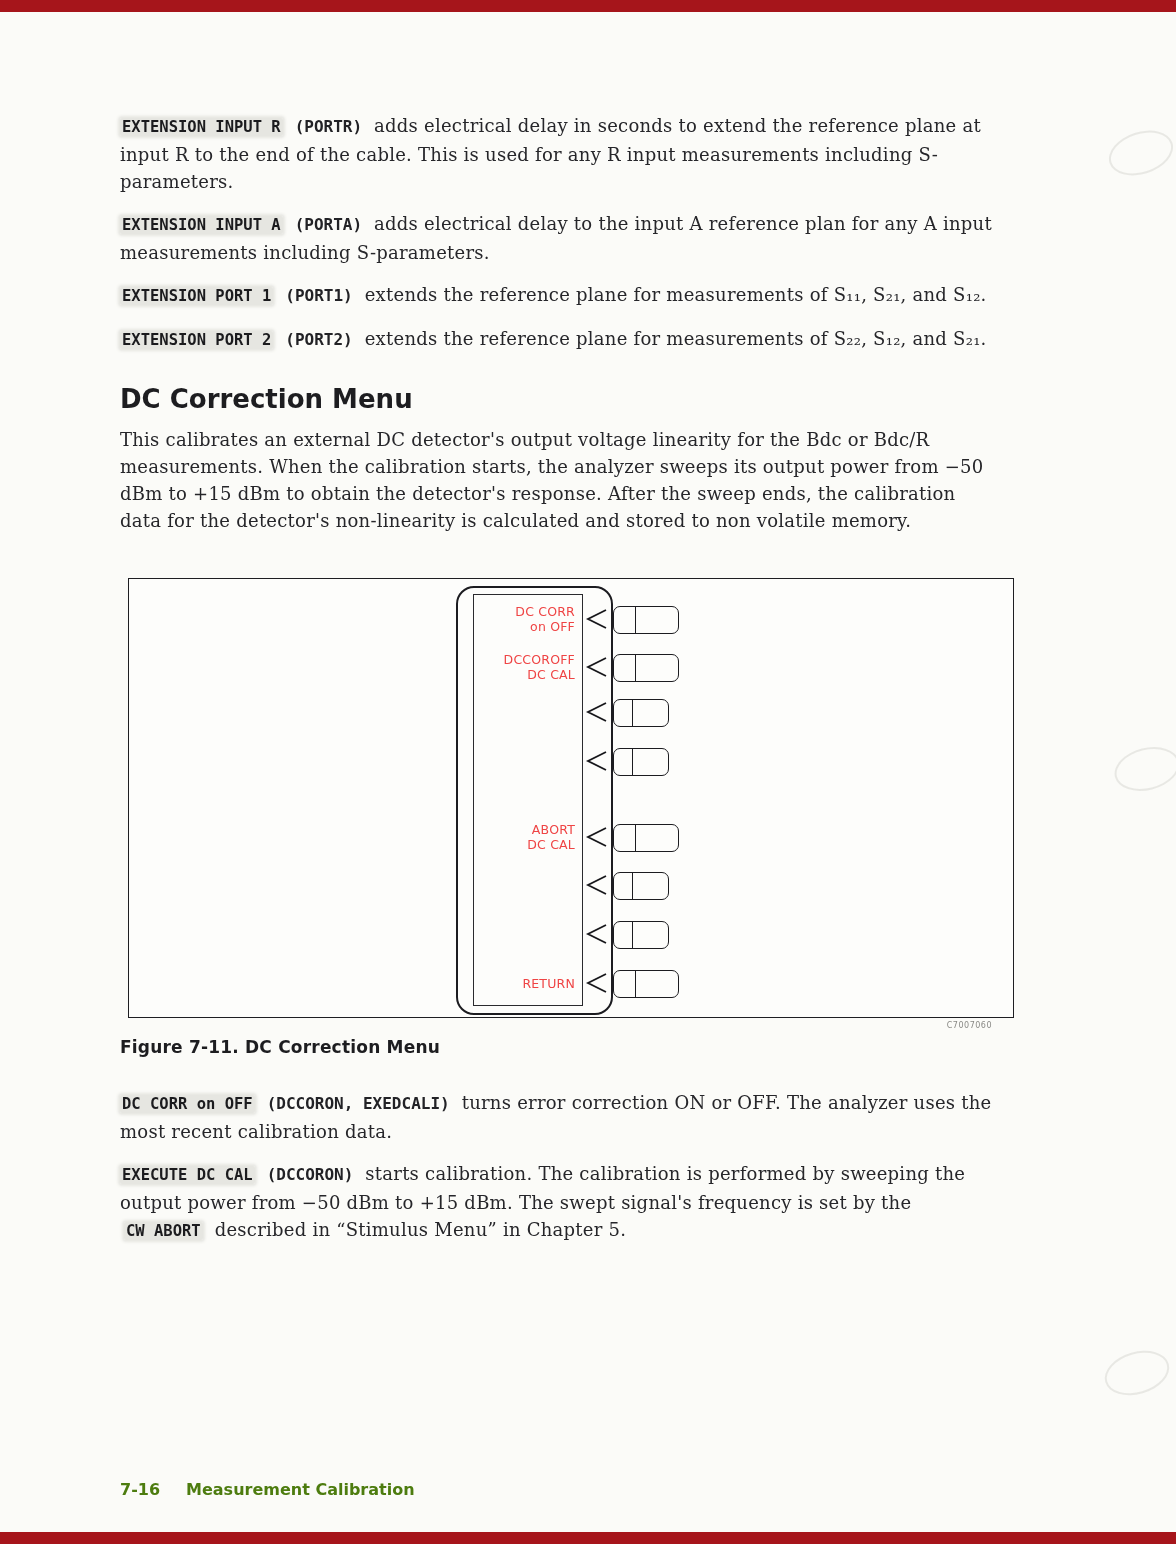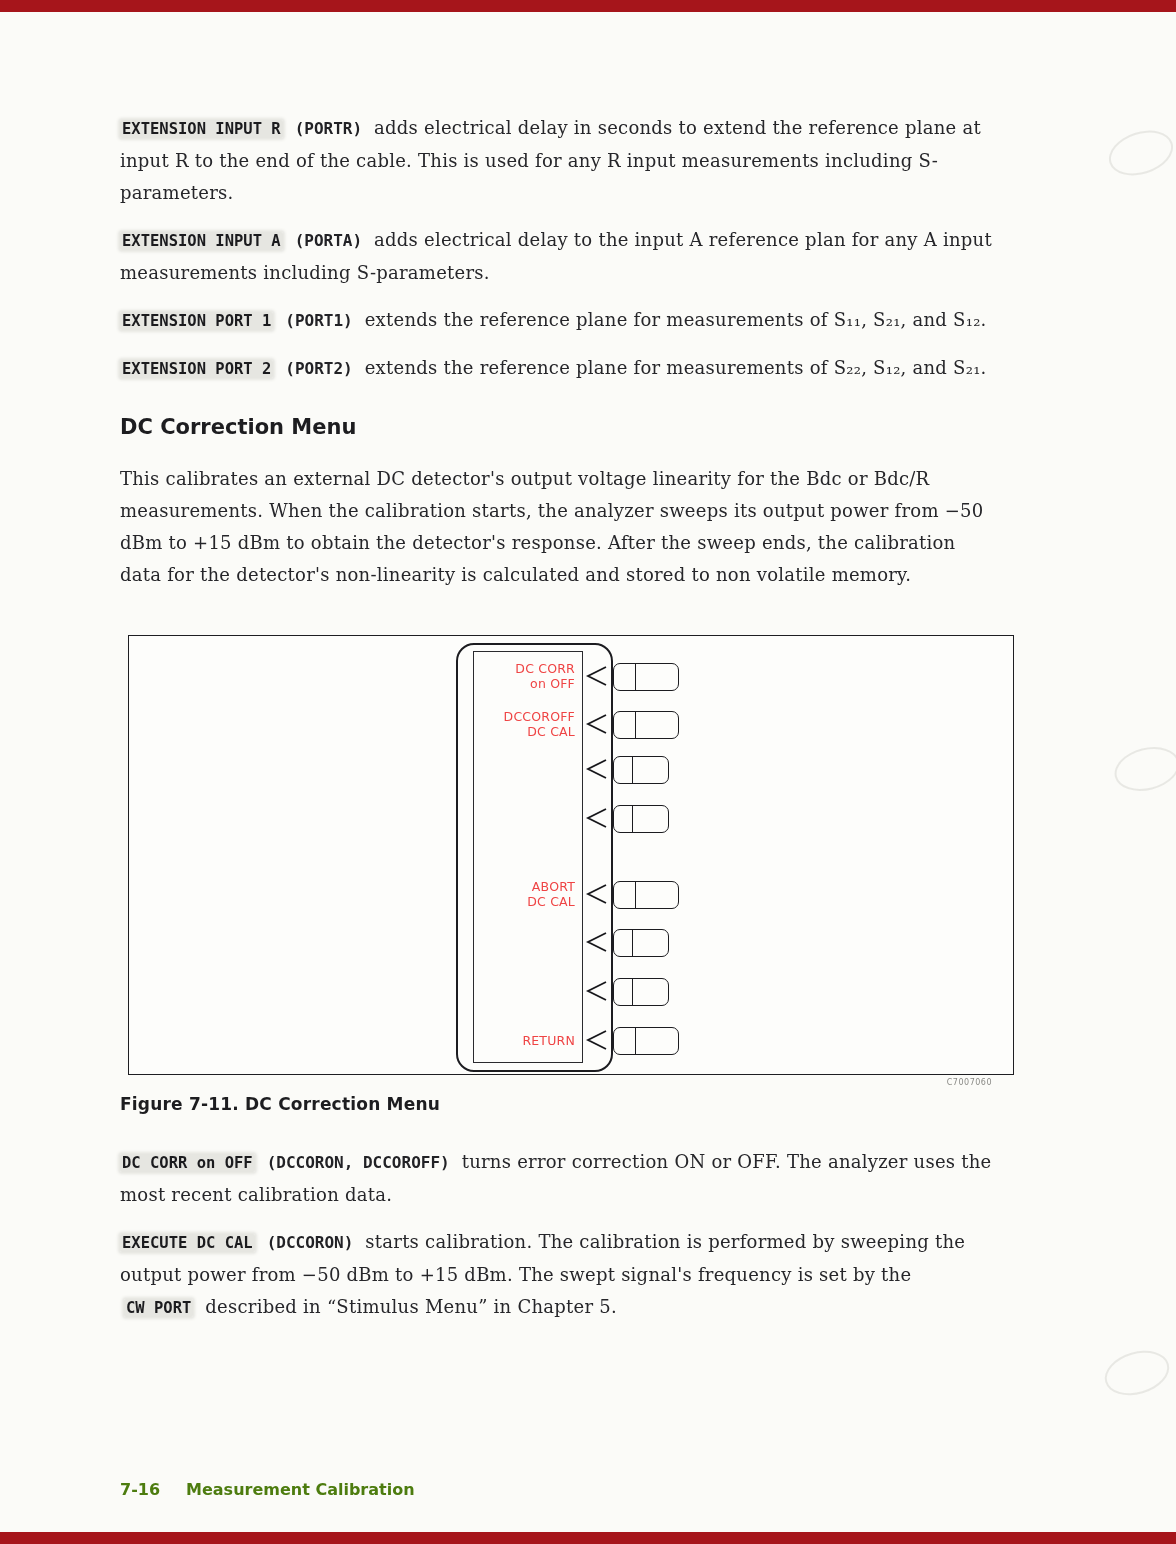--- a/index.html
+++ b/index.html
@@ -18,39 +18,39 @@
   #bar-top{top:0;}
   #bar-bottom{bottom:0;}
   .scan-blob{
     position:absolute;border:2px solid #e3e3de;border-radius:50%;
     width:62px;height:38px;opacity:.8;
   }
   #content{
     position:absolute;left:120px;top:112px;width:872px;
   }
   .para{
-    font-size:18px;line-height:32px;letter-spacing:.25px;
+    font-size:18px;line-height:27px;letter-spacing:.25px;
     margin:0 0 15px 0;
   }
   .kw{
     font-family:"DejaVu Sans Mono","Liberation Mono",monospace;
     font-weight:700;font-size:15.5px;letter-spacing:0;
     background:#e6e6e1;box-shadow:0 0 3px 2px #e6e6e1;border-radius:2px;
     padding:0 2px;margin:0 6px 0 4px;color:#1b1b1e;white-space:nowrap;
   }
   .para > .kw:first-child{margin-left:0;}
   .code{
     font-family:"DejaVu Sans Mono","Liberation Mono",monospace;
     font-weight:700;font-size:16px;letter-spacing:0;
     margin-right:6px;color:#222226;white-space:nowrap;
   }
   h2{
     font-family:"DejaVu Sans","Liberation Sans",sans-serif;
-    font-size:21px;font-weight:700;color:#1d1d20;
-    margin:30px 0 24px 0;
+    font-size:26px;font-weight:700;color:#1d1d20;
+    margin:30px 0 12px 0;
   }
   
   #figure-box{
     position:relative;
     margin:44px 0 0 8px;
     width:884px;height:438px;
     border:1.5px solid #1e1e22;
     background:#fdfdfb;
   }
   #bezel{
@@ -255,29 +255,29 @@
           </div>
       </div>
     </div>
 
     <div id="figure-code">C7007060</div>
     <div id="figure-caption">Figure 7-11. DC Correction Menu</div>
 
     <div id="dc-paras">
       <p class="para">
         <span class="kw">DC CORR on OFF</span>
-        <span class="code">(DCCORON, DCCOROFF)</span>
+        <span class="code">(DCCORON, EXEDCALI)</span>
         <span class="body-text">turns error correction ON or OFF. The analyzer uses the most recent calibration data.</span>
       </p>
 
       <p class="para">
         <span class="kw">EXECUTE DC CAL</span>
         <span class="code">(DCCORON)</span>
         <span class="body-text">starts calibration. The calibration is performed by sweeping the output power from −50 dBm to +15 dBm. The swept signal's frequency is set by the</span>
-        <span class="kw">CW PORT</span>
+        <span class="kw">CW ABORT</span>
         <span class="body-text">described in “Stimulus Menu” in Chapter 5.</span>
       </p>
     </div>
 
   </div>
 
   <div id="footer">
     <span>7-16</span><span class="gap"></span><span>Measurement Calibration</span>
   </div>
 

